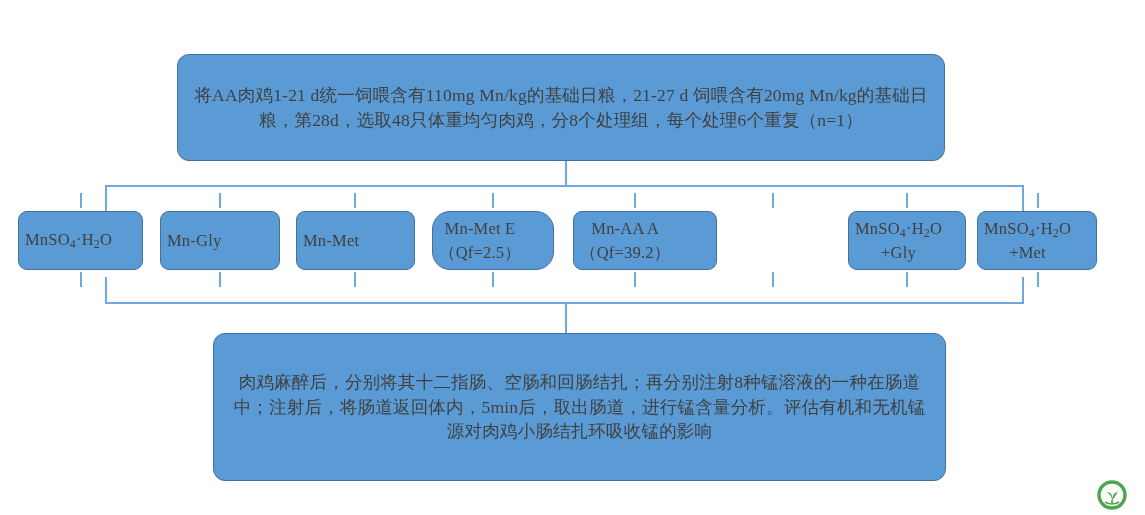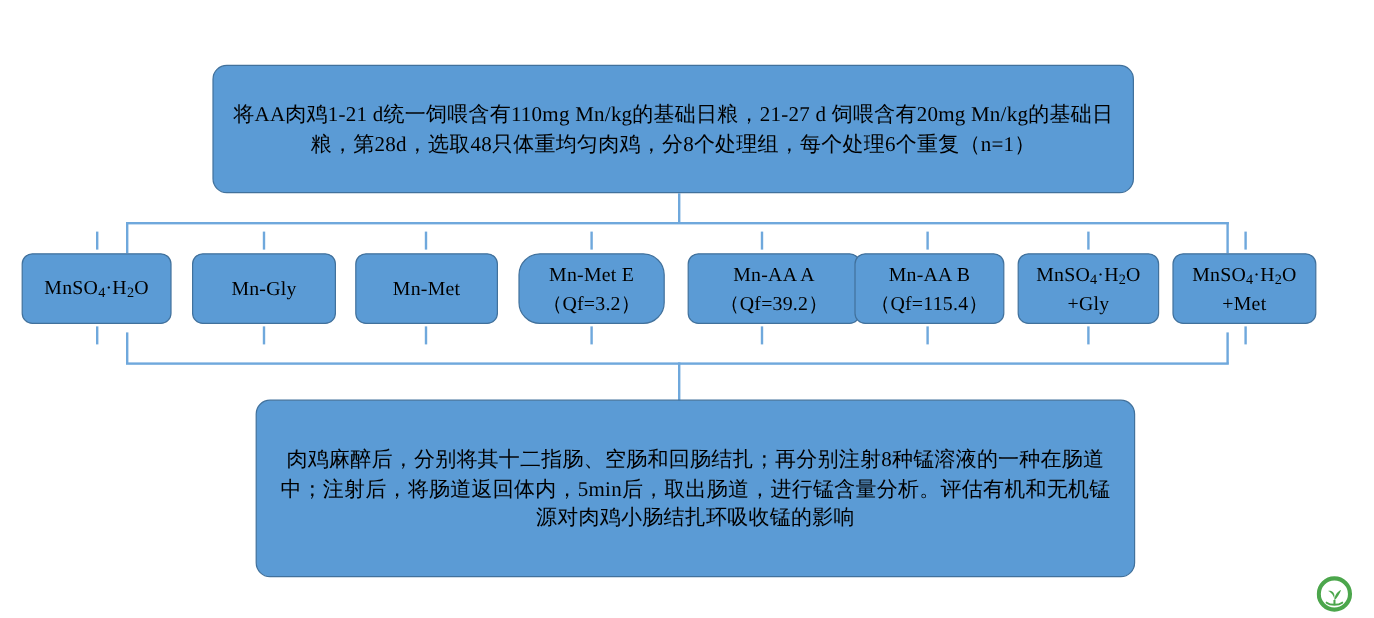--- a/index.html
+++ b/index.html
@@ -18,24 +18,23 @@
     overflow: hidden;
   }
 
   
   .node {
     position: absolute;
     background: #5B9BD5;
     border: 1px solid #41719C;
     border-radius: 10px;
     box-sizing: border-box;
-    color: #000000;
+    color: #404040;
     display: flex;
     align-items: center;
-    justify-content: center;
     text-align: center;
     line-height: 1.42;
     letter-spacing: 0.2px;
   }
 
   #top-node {
     left: 177px;
     top: 54px;
     width: 768px;
     height: 107px;
@@ -123,35 +122,30 @@
   </div>
 
   <div class="node treat-node" style="left:160px; width:120px;">
     <span>
       <span>Mn-Gly</span>
     </span>
   </div>
 
   <div class="node treat-node" style="left:432px; width:122px;border-radius:18px;">
     <span>
-      <span>Mn-Met E</span><span class="line2">（Qf=3.2）</span>
+      <span>Mn-Met E</span><span class="line2">（Qf=2.5）</span>
     </span>
   </div>
 
   <div class="node treat-node" style="left:573px; width:144px;">
     <span>
       <span>Mn-AA A</span><span class="line2">（Qf=39.2）</span>
     </span>
   </div>
 
-  <div class="node treat-node" style="left:712px; width:125px;">
-    <span>
-      <span>Mn-AA B</span><span class="line2">（Qf=115.4）</span>
-    </span>
-  </div>
 
   <div class="node treat-node" style="left:848px; width:118px;">
     <span>
       <span>MnSO</span><sub>4</sub><span>·H</span><sub>2</sub><span>O</span><span class="line2">+Gly</span>
     </span>
   </div>
 
   <div class="node treat-node" style="left:977px; width:120px;">
     <span>
       <span>MnSO</span><sub>4</sub><span>·H</span><sub>2</sub><span>O</span><span class="line2">+Met</span>

